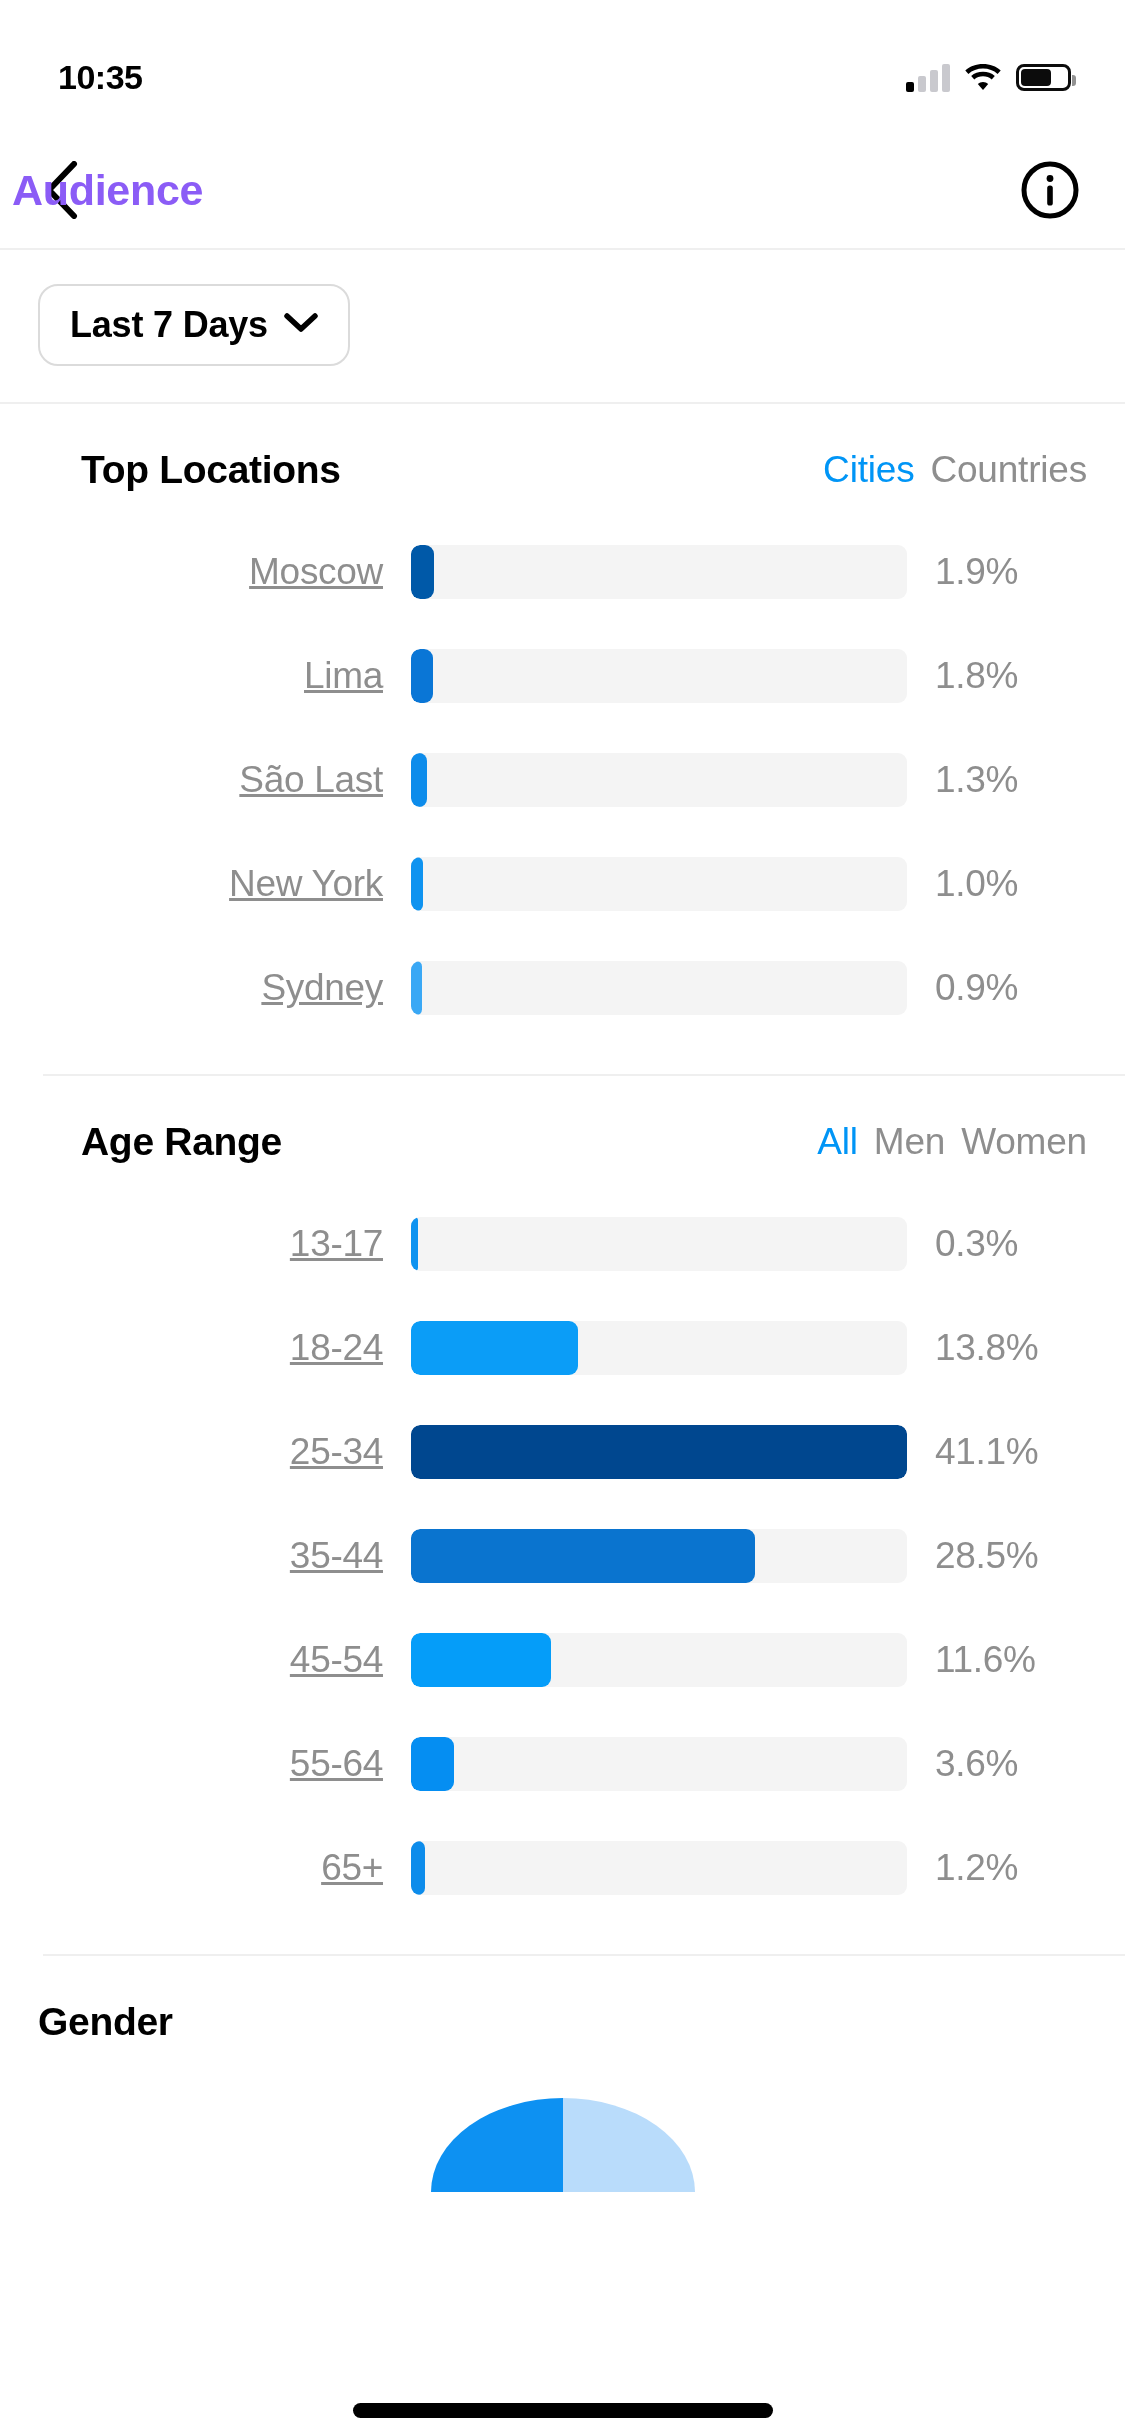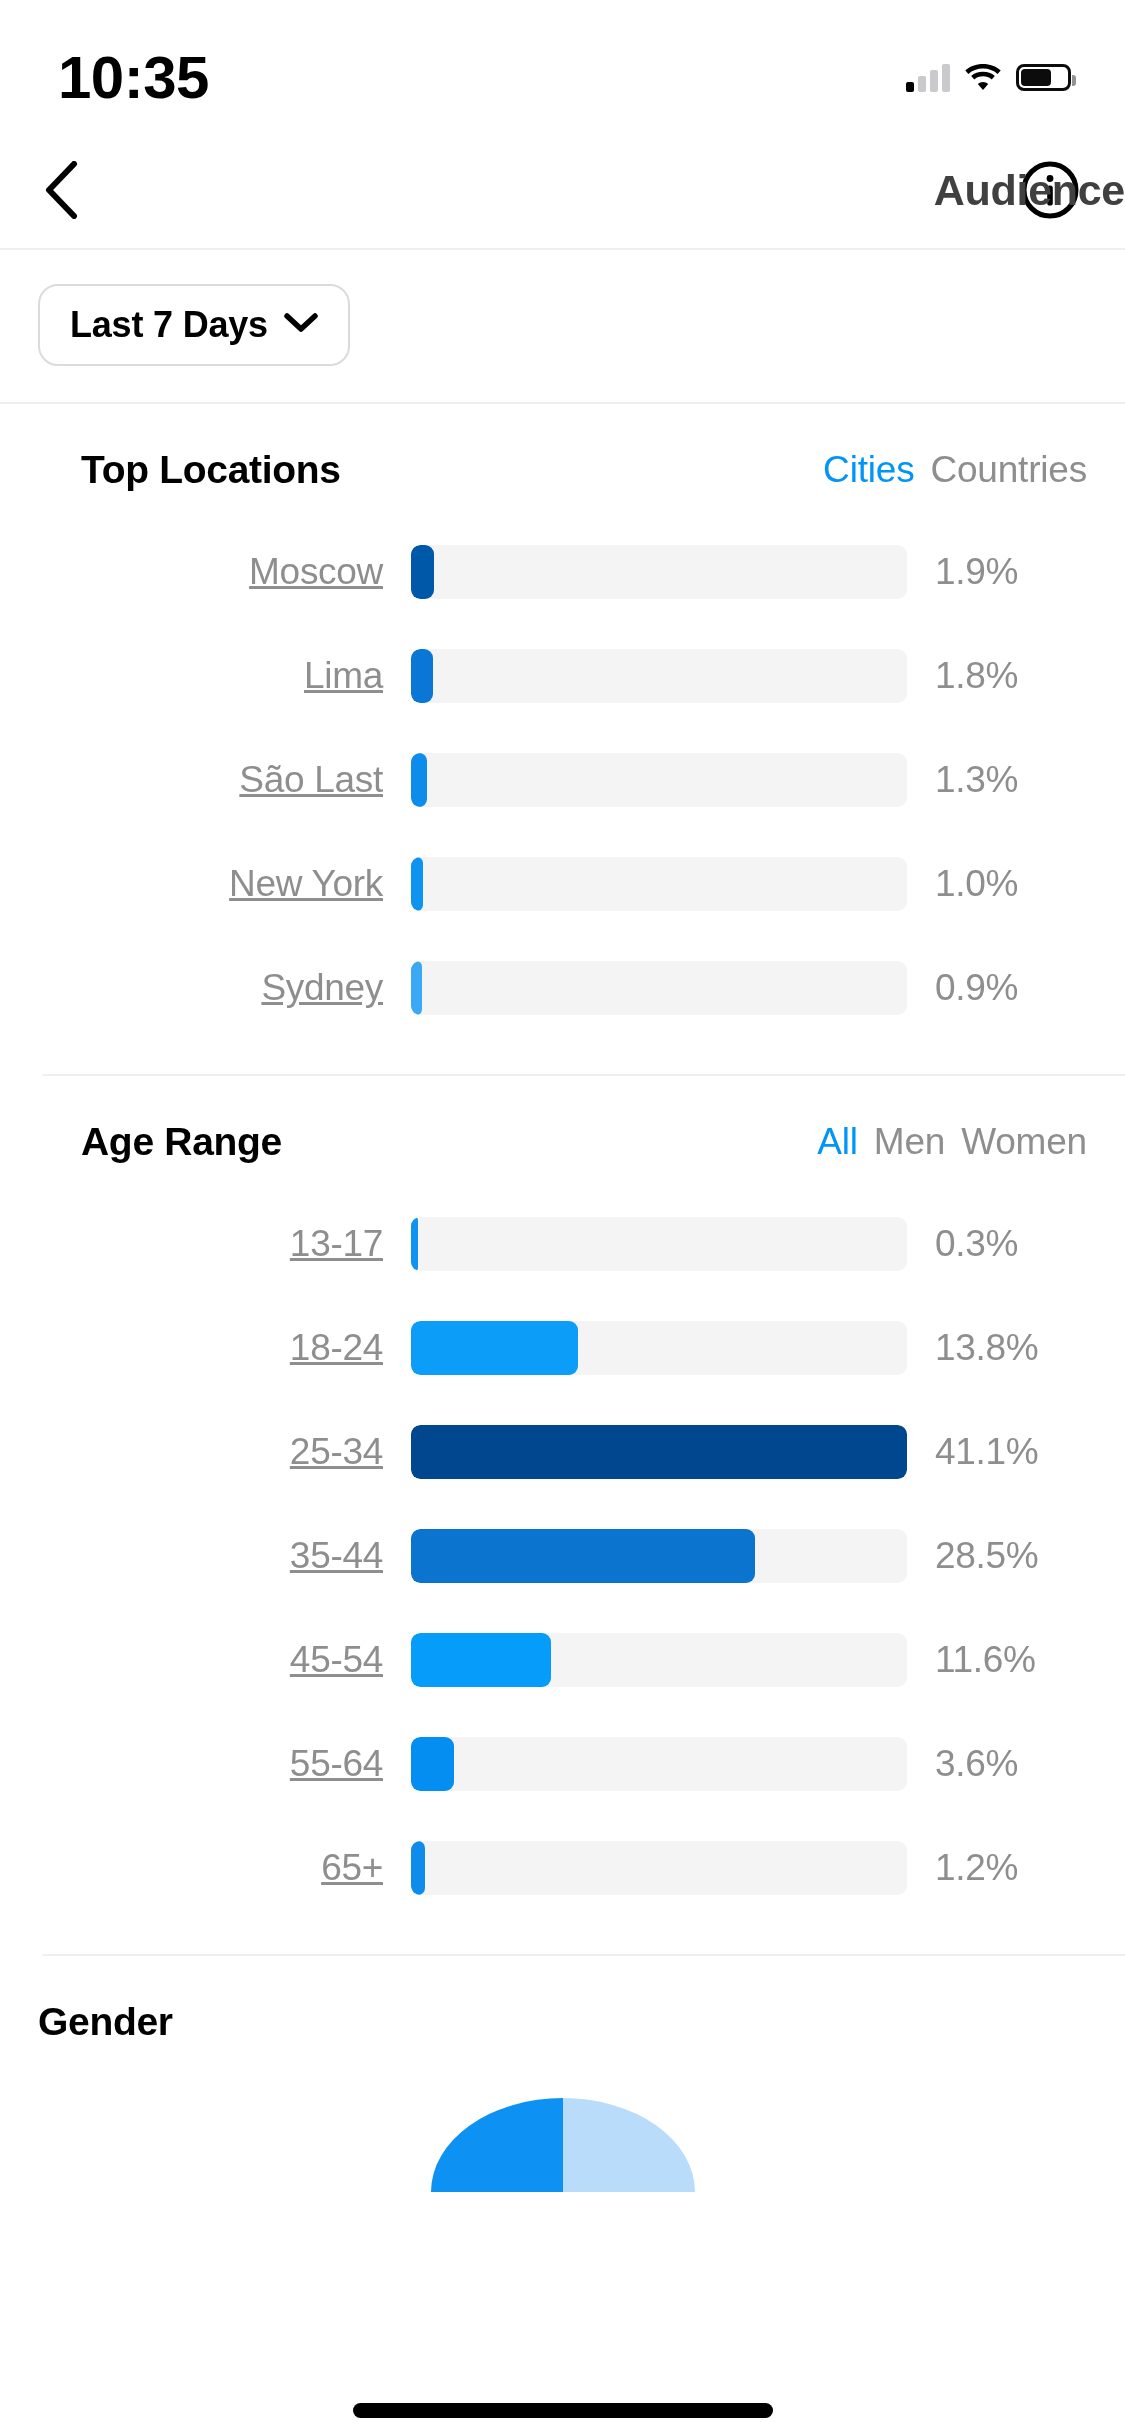--- a/index.html
+++ b/index.html
@@ -12,21 +12,21 @@
   }
 
   
   .status-bar {
     height:132px; width:100%;
     display:flex; align-items:center; justify-content:space-between;
     padding:0 54px 0 58px;
     padding-top:22px;
   }
   .status-time {
-    font-size:60px; font-weight:bold; color:#000;
+    font-size:34px; font-weight:bold; color:#000;
     letter-spacing:-0.5px;
   }
   .status-right { display:flex; align-items:center; gap:14px; }
   .sig-bars { display:flex; align-items:flex-end; gap:4px; height:30px; }
   .sig-bars i { width:8px; background:#000; border-radius:2px; display:block; }
   .sig-bars i:nth-child(1){ height:10px; }
   .sig-bars i:nth-child(2){ height:16px; background:#c9c9ce; }
   .sig-bars i:nth-child(3){ height:22px; background:#c9c9ce; }
   .sig-bars i:nth-child(4){ height:28px; background:#c9c9ce; }
   .wifi-icon { width:38px; height:30px; position:relative; }
@@ -37,22 +37,22 @@
   
   .nav-bar {
     height:118px; width:100%;
     display:flex; align-items:center;
     padding:0 44px;
     position:relative;
     border-bottom:2px solid #efefef;
   }
   .nav-back { width:62px; height:62px; display:flex; align-items:center; justify-content:flex-start; cursor:pointer; }
   .nav-title {
-    position:absolute; left:12px; right:0; text-align:right;
-    font-size:43px; font-weight:bold; color:#404040; letter-spacing:-0.3px;
+    position:absolute; left:12px; right:0; text-align:left;
+    font-size:43px; font-weight:bold; color:#8b5cf6; letter-spacing:-0.3px;
     pointer-events:none;
   }
   .nav-info { margin-left:auto; width:62px; height:62px; display:flex; align-items:center; justify-content:center; cursor:pointer; }
 
   
   .filter-row {
     padding:34px 38px 36px 38px;
     border-bottom:2px solid #efefef;
   }
   .filter-pill {

